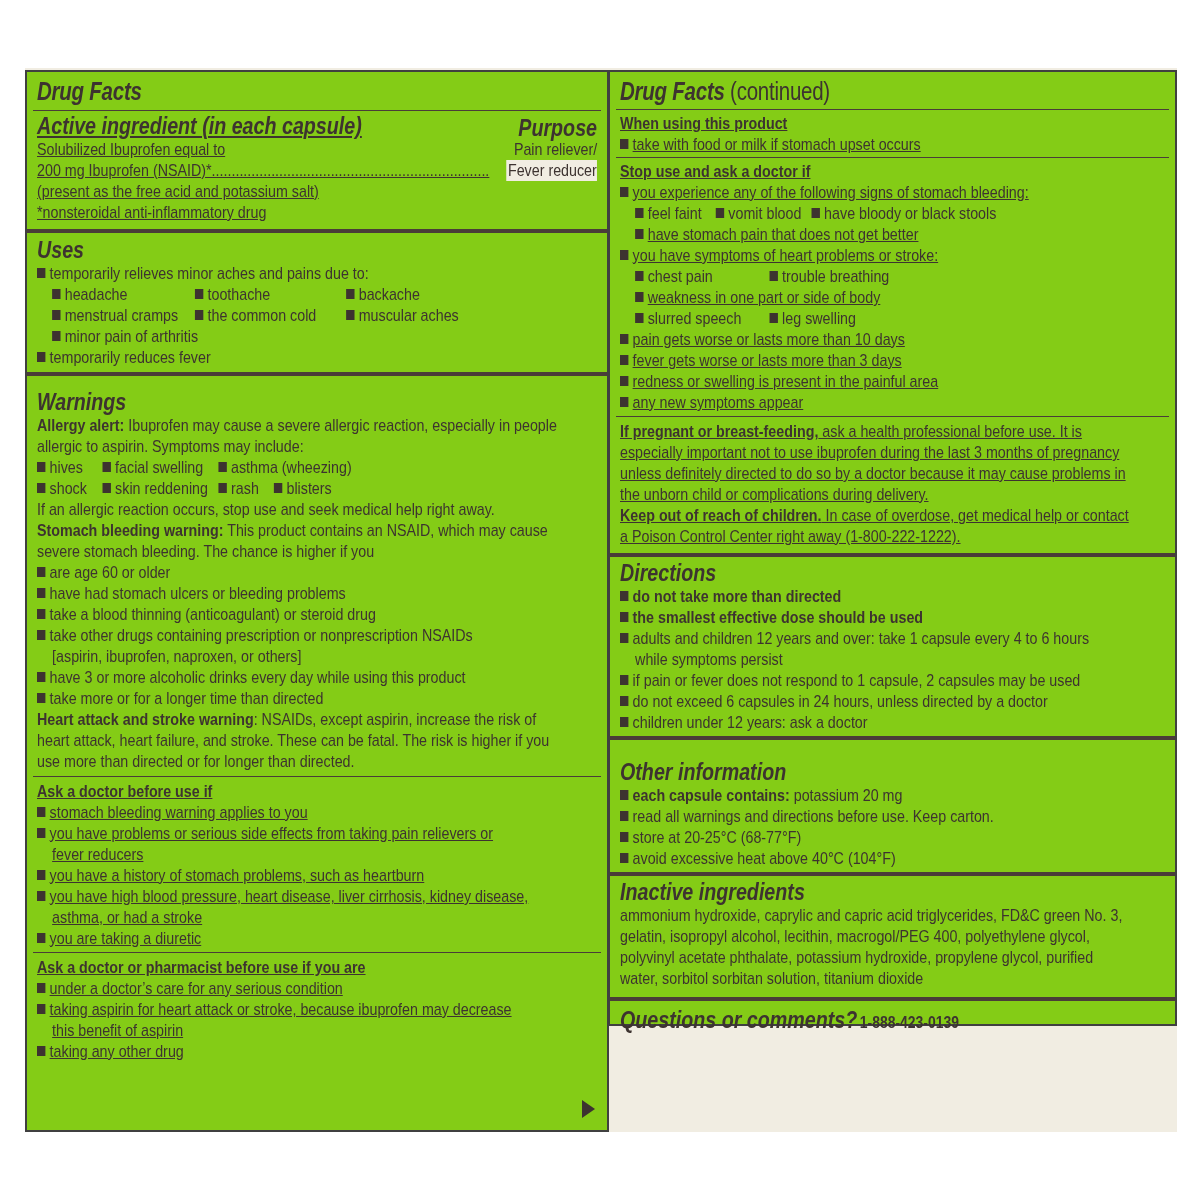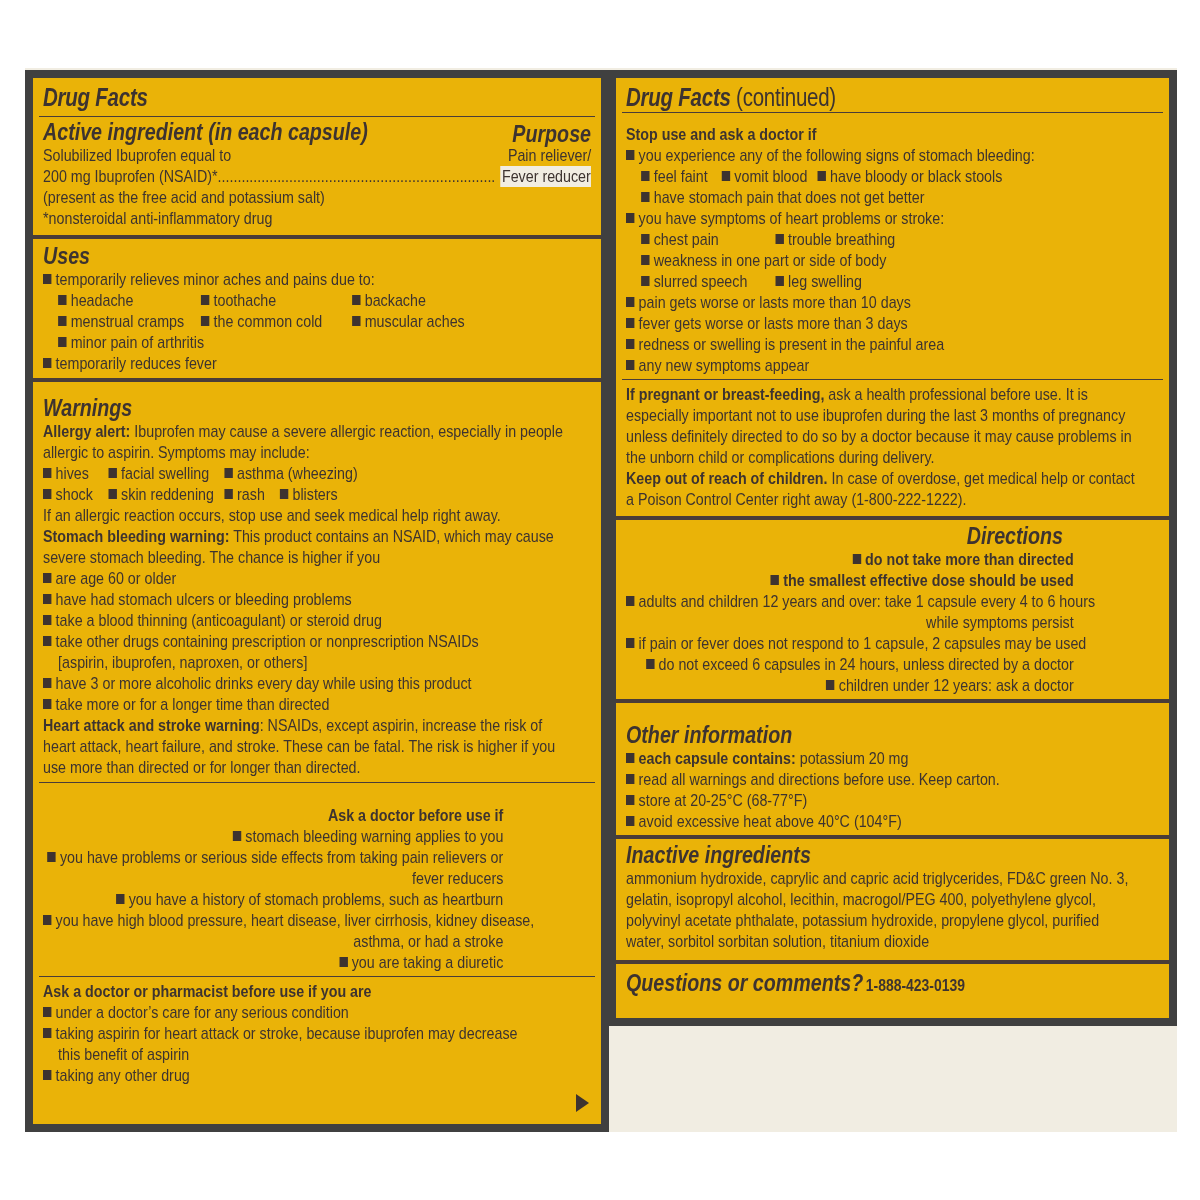--- a/index.html
+++ b/index.html
@@ -7,28 +7,28 @@
     width: 1200px; height: 1200px; background: #ffffff;
     position: relative; overflow: hidden;
     font-family: "Liberation Sans", sans-serif;
     color: #3d3330;
   }
   .panel {
     position: absolute; left: 25px; top: 68px; width: 1152px; height: 1064px;
     background: #f1ede2;
   }
   .col {
-    position: absolute; background: #eab308;
-    border: 8px solid #404040; box-sizing: border-box;
+    position: absolute; background: #84cc16;
+    border: 2px solid #404040; box-sizing: border-box;
   }
   .col-left { left: 25px; top: 70px; width: 584px; height: 1062px; }
   .col-right { left: 608px; top: 70px; width: 569px; height: 956px; }
   .section { padding: 0 10px; box-sizing: border-box; position: relative; }
   .thick { border-top: 4px solid #4a3d38; }
-  .thin { border-top: 1.5px solid #4a3d38; margin: 0 6px; padding: 0 4px; }
+  .thin { border-top: 1.5px solid #4a3d38; margin: 0 6px; padding: 0 4px; text-decoration: underline; }
   .h1 {
     font-weight: bold; font-style: italic; font-size: 25px;
     transform: scaleX(0.82); transform-origin: left center; white-space: nowrap;
     letter-spacing: -0.3px; line-height: 30px;
   }
   .h2 {
     font-weight: bold; font-style: italic; font-size: 24px;
     line-height: 26px; white-space: nowrap;
     transform: scaleX(0.82); transform-origin: left center;
   }
@@ -108,21 +108,21 @@
     <div class="t"><span class="sq"></span><span>take other drugs containing prescription or nonprescription NSAIDs</span></div>
     <div class="t ind2">[aspirin, ibuprofen, naproxen, or others]</div>
     <div class="t"><span class="sq"></span><span>have 3 or more alcoholic drinks every day while using this product</span></div>
     <div class="t"><span class="sq"></span><span>take more or for a longer time than directed</span></div>
     <div class="t"><span class="b">Heart attack and stroke warning</span><span>: NSAIDs, except aspirin, increase the risk of</span></div>
     <div class="t">heart attack, heart failure, and stroke. These can be fatal. The risk is higher if you</div>
     <div class="t">use more than directed or for longer than directed.</div>
   </div>
 
 
-  <div class="thin" style="padding-top:22px; padding-bottom:3px;text-align:right;">
+  <div class="thin" style="padding-top:4px; padding-bottom:3px;">
     <div class="t b">Ask a doctor before use if</div>
     <div class="t"><span class="sq"></span><span>stomach bleeding warning applies to you</span></div>
     <div class="t"><span class="sq"></span><span>you have problems or serious side effects from taking pain relievers or</span></div>
     <div class="t ind2">fever reducers</div>
     <div class="t"><span class="sq"></span><span>you have a history of stomach problems, such as heartburn</span></div>
     <div class="t"><span class="sq"></span><span>you have high blood pressure, heart disease, liver cirrhosis, kidney disease,</span></div>
     <div class="t ind2">asthma, or had a stroke</div>
     <div class="t"><span class="sq"></span><span>you are taking a diuretic</span></div>
   </div>
 
@@ -133,21 +133,25 @@
     <div class="t ind2">this benefit of aspirin</div>
     <div class="t"><span class="sq"></span><span>taking any other drug</span></div>
   </div>
   <div class="arrow" style="bottom:12px;"></div>
 </div>
 
 <div class="col col-right">
   <div class="section" style="padding-top:4px;">
     <div class="h1" style="font-size:25px;"><span>Drug Facts</span><span style="font-weight:normal; font-style:normal;"> (continued)</span></div>
   </div>
-  <div class="thin" style="padding-top:11px; padding-bottom:3px;">
+  <div class="thin" style="margin-top:3px; padding-top:3px; padding-bottom:2px;">
+    <div class="t b">When using this product</div>
+    <div class="t"><span class="sq"></span><span>take with food or milk if stomach upset occurs</span></div>
+  </div>
+  <div class="thin" style="padding-top:3px; padding-bottom:3px;">
     <div class="t b">Stop use and ask a doctor if</div>
     <div class="t"><span class="sq"></span><span>you experience any of the following signs of stomach bleeding:</span></div>
     <div class="t ind">
       <span class="cell" style="width:96px;"><span class="sq"></span><span>feel faint</span></span><span class="cell" style="width:114px;"><span class="sq"></span><span>vomit blood</span></span><span class="cell"><span class="sq"></span><span>have bloody or black stools</span></span>
     </div>
     <div class="t ind"><span class="sq"></span><span>have stomach pain that does not get better</span></div>
     <div class="t"><span class="sq"></span><span>you have symptoms of heart problems or stroke:</span></div>
     <div class="t ind">
       <span class="cell" style="width:160px;"><span class="sq"></span><span>chest pain</span></span><span class="cell"><span class="sq"></span><span>trouble breathing</span></span>
     </div>
@@ -161,21 +165,21 @@
     <div class="t"><span class="sq"></span><span>any new symptoms appear</span></div>
   </div>
   <div class="thin" style="padding-top:4px; padding-bottom:6px;">
     <div class="t"><span class="b">If pregnant or breast-feeding,</span><span> ask a health professional before use. It is</span></div>
     <div class="t">especially important not to use ibuprofen during the last 3 months of pregnancy</div>
     <div class="t">unless definitely directed to do so by a doctor because it may cause problems in</div>
     <div class="t">the unborn child or complications during delivery.</div>
     <div class="t"><span class="b">Keep out of reach of children.</span><span> In case of overdose, get medical help or contact</span></div>
     <div class="t">a Poison Control Center right away (1-800-222-1222).</div>
   </div>
-  <div class="section thick" style="padding-top:3px; padding-bottom:3px;text-align:right;">
+  <div class="section thick" style="padding-top:3px; padding-bottom:3px;">
     <div class="h2">Directions</div>
     <div class="t b"><span class="sq"></span><span>do not take more than directed</span></div>
     <div class="t b"><span class="sq"></span><span>the smallest effective dose should be used</span></div>
     <div class="t"><span class="sq"></span><span>adults and children 12 years and over: take 1 capsule every 4 to 6 hours</span></div>
     <div class="t ind2">while symptoms persist</div>
     <div class="t"><span class="sq"></span><span>if pain or fever does not respond to 1 capsule, 2 capsules may be used</span></div>
     <div class="t"><span class="sq"></span><span>do not exceed 6 capsules in 24 hours, unless directed by a doctor</span></div>
     <div class="t"><span class="sq"></span><span>children under 12 years: ask a doctor</span></div>
   </div>
   <div class="section thick" style="padding-top:19px; padding-bottom:3px;">

